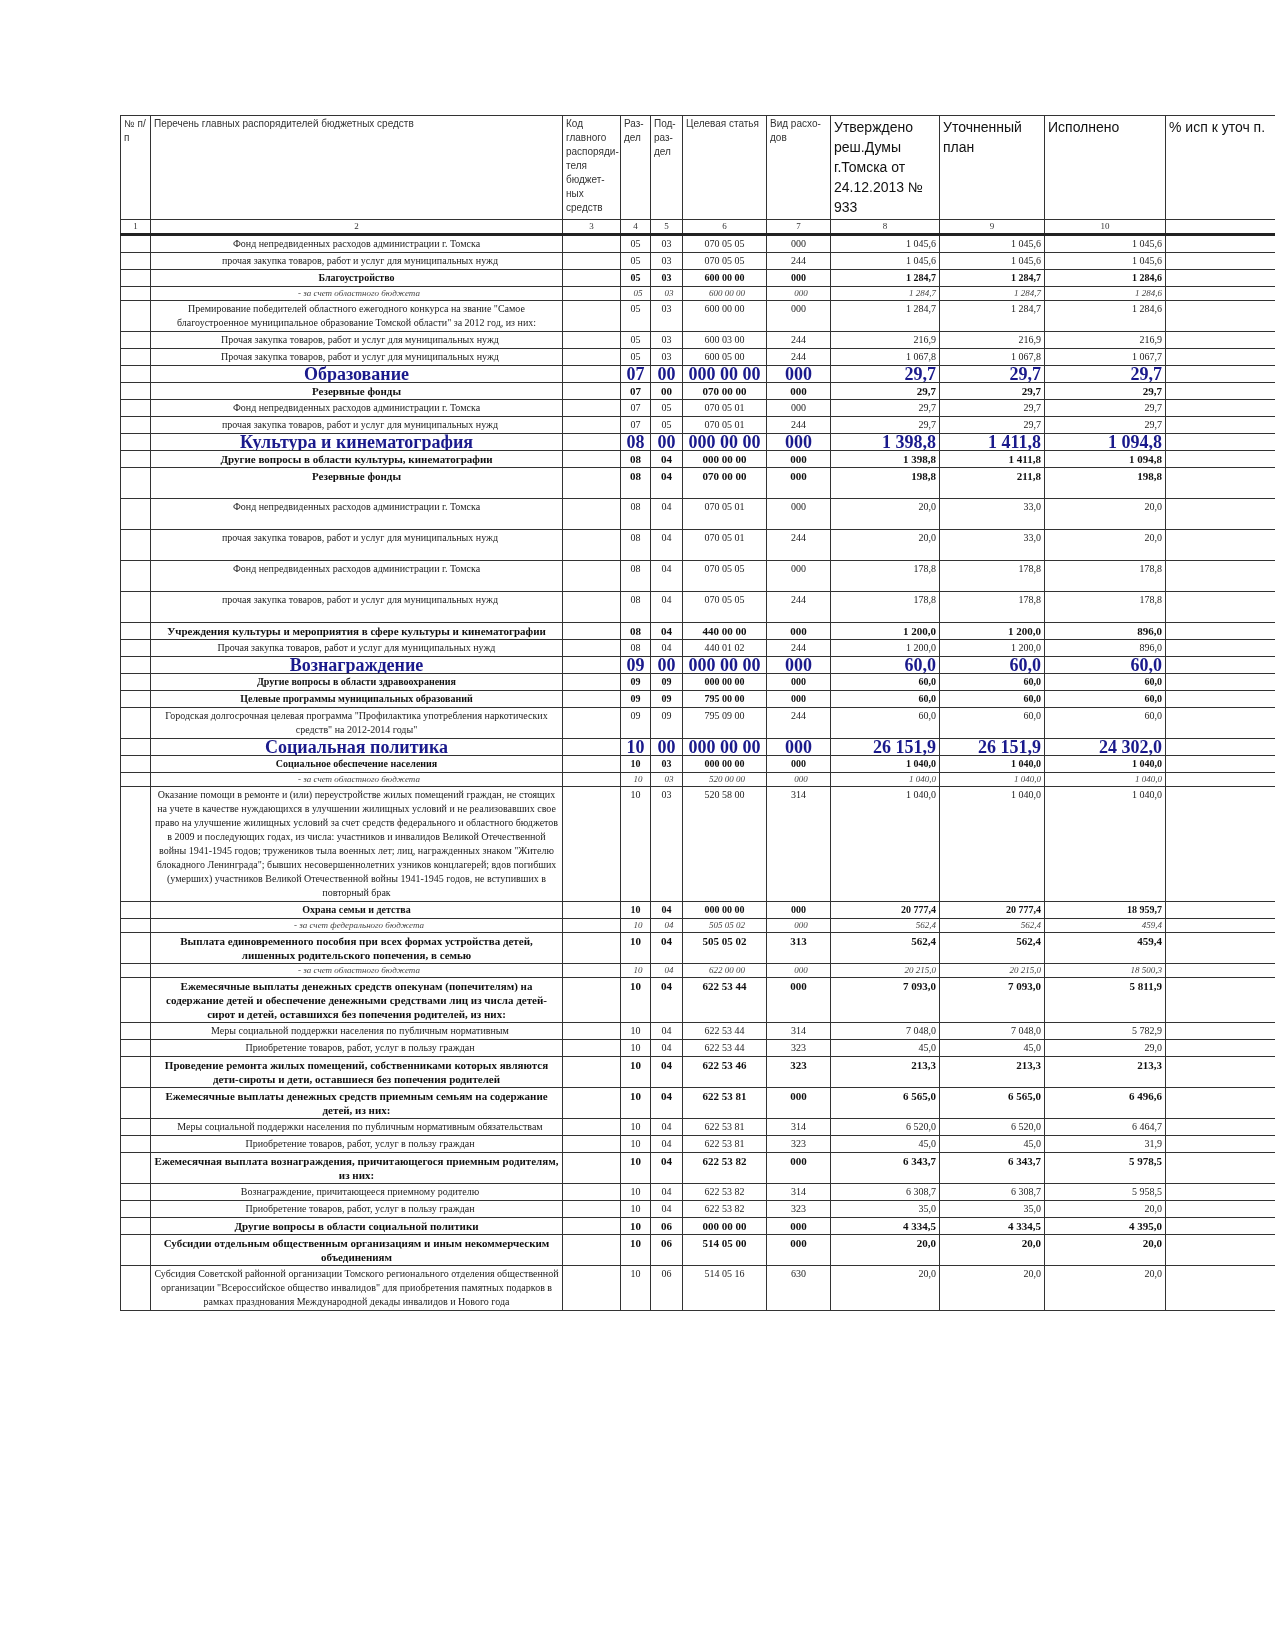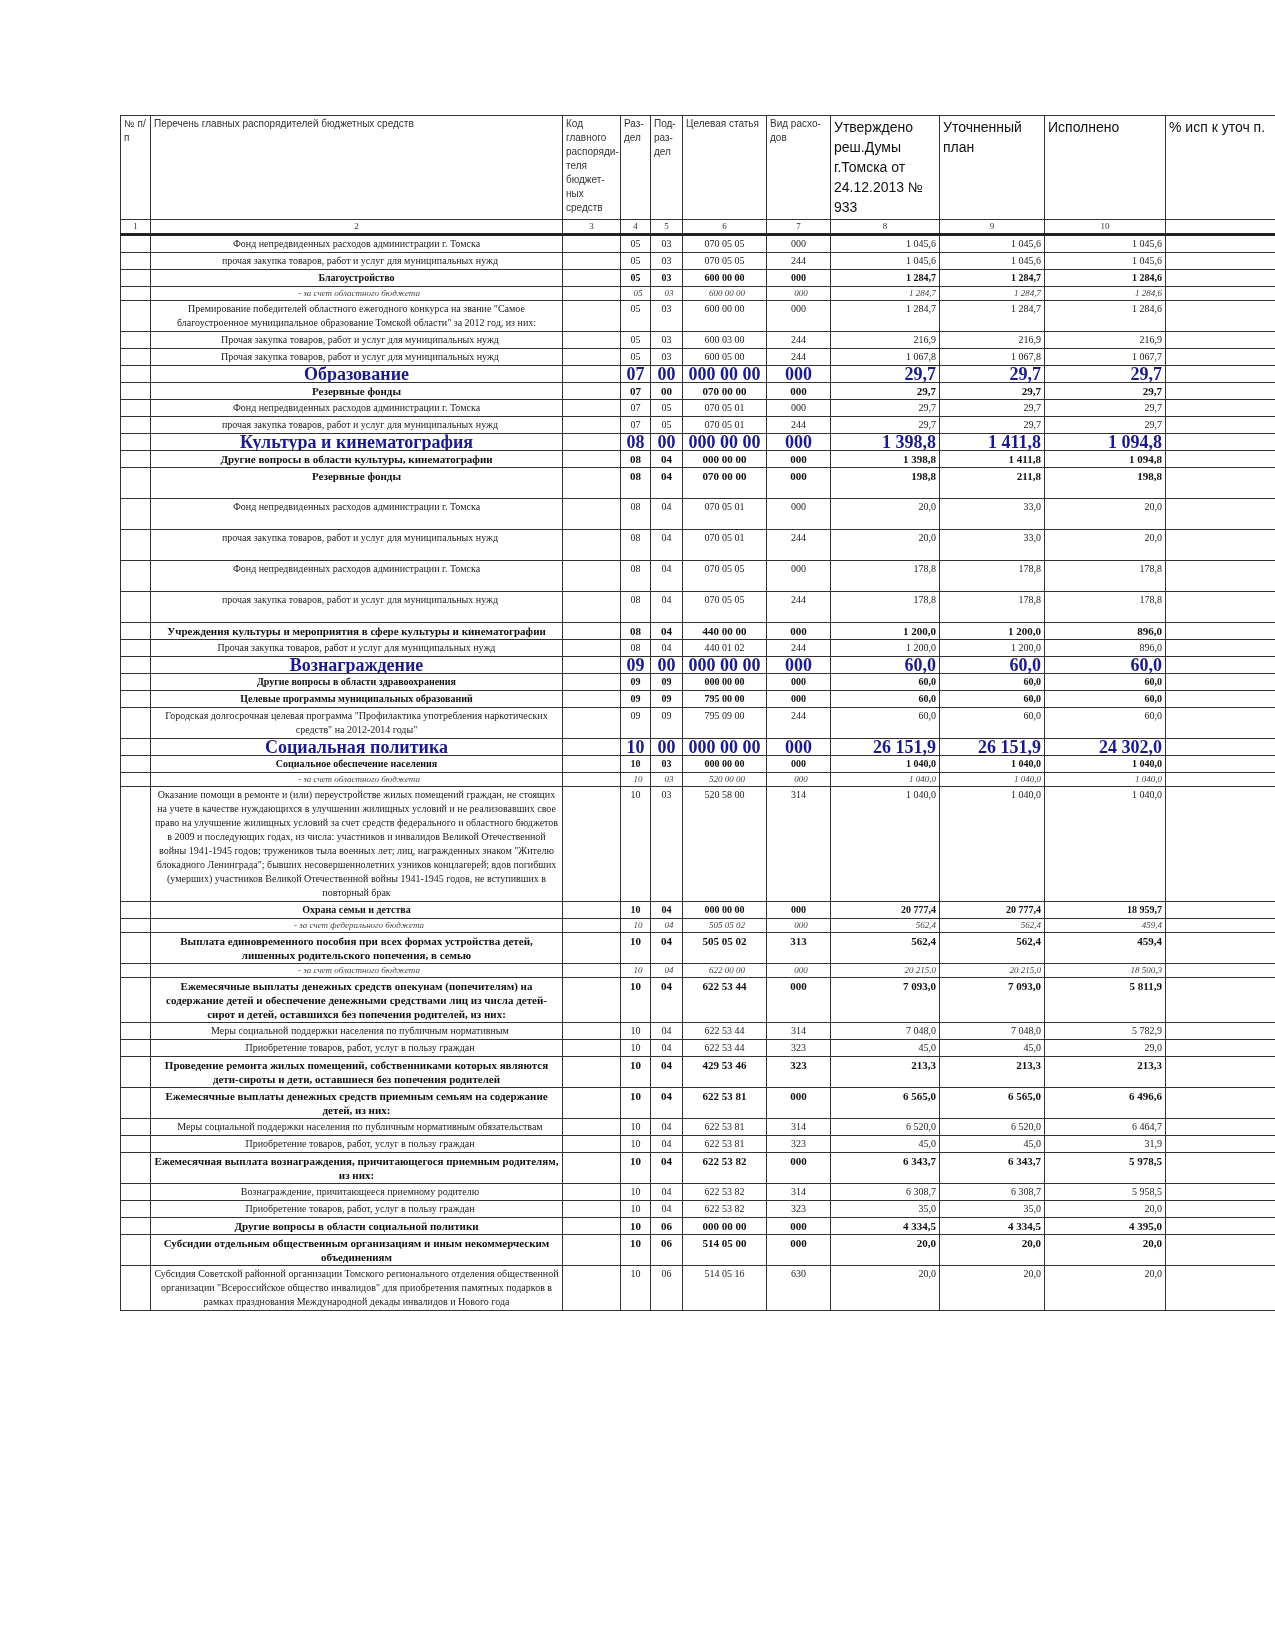--- a/index.html
+++ b/index.html
@@ -521,21 +521,21 @@
         <td class="r">45,0</td>
         <td class="r">29,0</td>
         <td class="r"></td>
       </tr>
       <tr class="bold-sm">
         <td class="c"></td>
         <td class="name">Проведение ремонта жилых помещений, собственниками которых являются дети-сироты и дети, оставшиеся без попечения родителей</td>
         <td class="c"></td>
         <td class="c">10</td>
         <td class="c">04</td>
-        <td class="c">429 53 46</td>
+        <td class="c">622 53 46</td>
         <td class="c">323</td>
         <td class="r">213,3</td>
         <td class="r">213,3</td>
         <td class="r">213,3</td>
         <td class="r"></td>
       </tr>
       <tr class="bold-sm">
         <td class="c"></td>
         <td class="name">Ежемесячные выплаты денежных средств приемным семьям на содержание детей, из них:</td>
         <td class="c"></td>

